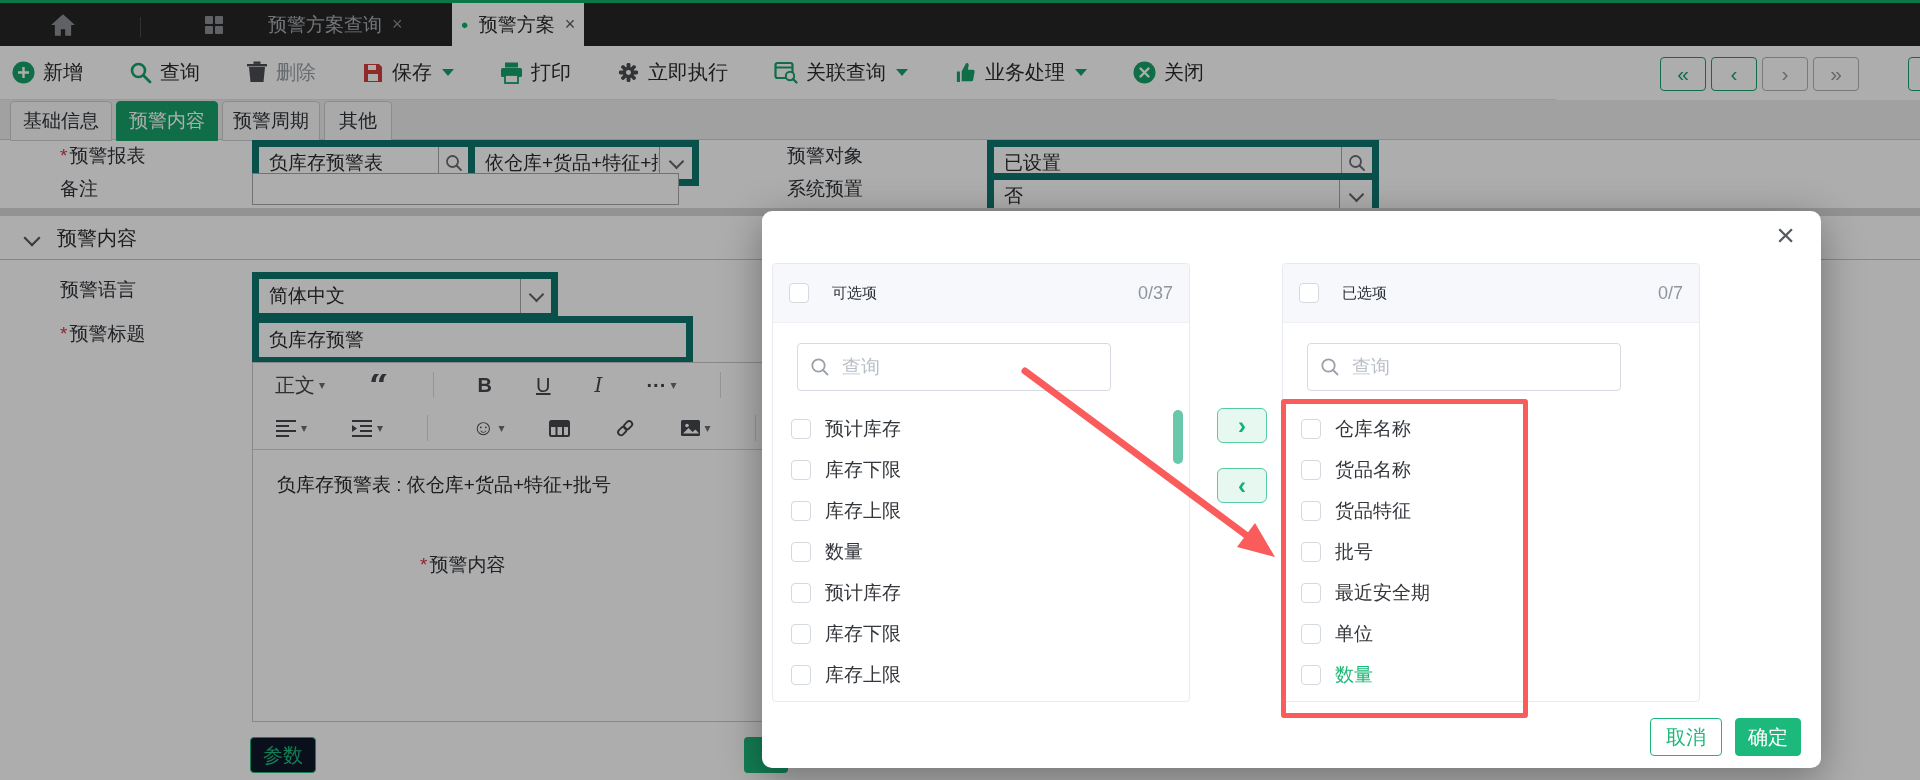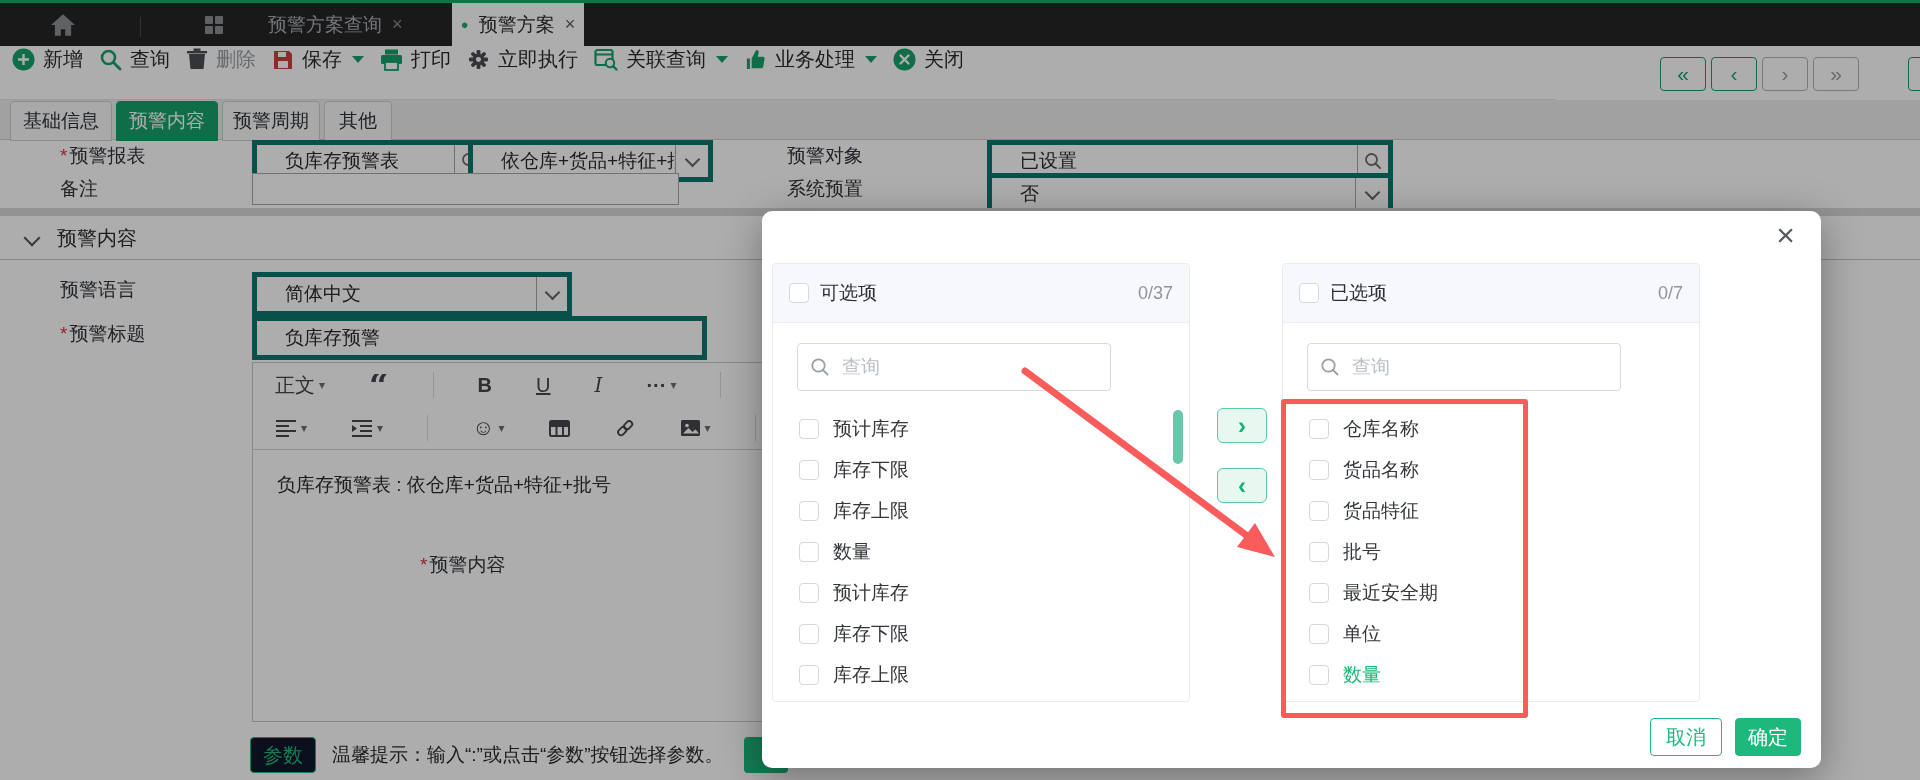--- a/index.html
+++ b/index.html
@@ -11,40 +11,40 @@
   .topbar{left:0;top:3px;width:1920px;height:43px;background:#262626;display:flex;align-items:center;}
   .tb-ico{display:flex;align-items:center;justify-content:center;}
   .tb-sep{width:1px;height:20px;background:#4a4a4a;position:absolute;left:140px;top:14px;}
   .toptab{position:absolute;display:flex;align-items:center;gap:10px;font-size:19px;}
   .toptab.inactive{left:268px;top:0;height:43px;color:#a9adb3;}
   .toptab.active{left:452px;top:0;height:43px;width:132px;background:#ffffff;color:#2b2b2b;justify-content:center;}
   .tab-x{color:#8a8f94;font-size:18px;}
   .toptab.active .tab-x{color:#55585e;}
   .tab-dot{color:#12b065;font-size:13px;}
   
-  .toolbar{left:0;top:46px;width:1556px;height:54px;background:#fff;display:flex;align-items:flex-start;
-           padding-left:12px;gap:16px;border-bottom:1px solid #e3e3e3;}
+  .toolbar{left:0;top:46px;width:1556px;height:54px;background:#fff;display:flex;align-items:center;
+           padding-left:12px;gap:46px;border-bottom:1px solid #e3e3e3;}
   .tbtn{display:inline-flex;align-items:center;gap:8px;font-size:20px;color:#2b2b2b;cursor:pointer;}
   .tbtn .dis{color:#9aa0a6;}
   .chev-dn{width:0;height:0;border-left:6px solid transparent;border-right:6px solid transparent;border-top:7px solid #17a26b;margin-left:2px;}
   .pager{position:absolute;left:1660px;top:57px;display:flex;gap:5px;}
   .pbtn{width:44px;height:32px;border-radius:4px;display:flex;align-items:center;justify-content:center;
         font-size:21px;background:transparent;}
   .pbtn.g{border:1px solid #17a26b;color:#17a26b;}
   .pbtn.dim{border:1px solid #b3b3b3;color:#9a9a9a;}
   
   .formtabs{left:0;top:100px;width:1920px;height:40px;background:#ededed;border-bottom:1px solid #cfcfcf;}
   .ftab{position:absolute;top:1px;height:38px;line-height:38px;text-align:center;font-size:19px;
         background:#fafafa;border:1px solid #cfcfcf;border-radius:4px 4px 0 0;color:#2f3338;}
   .ftab.active{background:#17a26b;border-color:#17a26b;color:#fff;}
   
   .flabel{position:absolute;width:183px;text-align:left;font-size:19px;color:#2f3338;height:32px;line-height:32px;}
   .star{color:#d9363e;margin-right:2px;}
-  .input{position:absolute;background:#fff;border:5px solid #0f766e;display:flex;align-items:center;
-         font-size:19px;color:#2b2b2b;padding-left:18px;}
+  .input{position:absolute;background:#fff;border:7px solid #0f766e;display:flex;align-items:center;
+         font-size:19px;color:#2b2b2b;}
   .input .val{padding:0 10px;flex:1;white-space:nowrap;overflow:hidden;}
   .seg{border-left:1px solid #a8a8a8;width:30px;align-self:stretch;display:flex;align-items:center;justify-content:center;}
   .vchev{width:9px;height:9px;border-right:2px solid #666;border-bottom:2px solid #666;transform:rotate(45deg);margin-top:-4px;}
   input.raw{position:absolute;border:1px solid #a8a8a8;font-size:19px;padding:0 10px;font-family:inherit;color:#2b2b2b;box-sizing:border-box;background:#fff;}
   .secband{left:0;top:208px;width:1920px;height:8px;background:#d9d9d9;}
   .sechdr{left:0;top:216px;width:1920px;height:44px;line-height:44px;border-bottom:1px solid #c6c6c6;font-size:20px;color:#2b2b2b;}
   .sec-chev{position:absolute;left:26px;top:16px;width:10px;height:10px;border-right:2px solid #555;border-bottom:2px solid #555;transform:rotate(45deg);}
   
   .editor{left:252px;top:362px;width:848px;height:360px;border:1px solid #c9c9c9;background:#fff;}
   .edrow{display:flex;align-items:center;gap:44px;padding:0 22px;}
@@ -67,27 +67,27 @@
   .hidden-btn{left:744px;top:737px;width:44px;height:36px;background:#1db87b;border-radius:4px;}
   
   .overlay{left:0;top:0;width:1920px;height:780px;background:rgba(0,0,0,0.32);z-index:50;}
   .modal{left:762px;top:211px;width:1059px;height:557px;background:#fff;border-radius:10px;z-index:100;
          box-shadow:0 10px 40px rgba(0,0,0,0.35);}
   .mclose{position:absolute;right:26px;top:6px;font-size:32px;color:#55585e;cursor:pointer;line-height:36px;}
   .panel{position:absolute;top:52px;width:416px;height:437px;border:1px solid #e7eaf0;border-radius:4px;background:#fff;}
   .panel.l{left:10px;} .panel.r{left:520px;}
   .phead{height:58px;background:#f7f8fb;border-bottom:1px solid #eef0f4;display:flex;align-items:center;padding:0 16px;border-radius:4px 4px 0 0;}
   .cb{width:18px;height:18px;border:1px solid #d4d9e0;border-radius:4px;background:#fff;flex:0 0 auto;}
-  .ptitle{margin-left:11px;font-size:19px;color:#2b2f36;}
+  .ptitle{margin-left:23px;font-size:15px;color:#2b2f36;}
   .pcount{margin-left:auto;font-size:18px;color:#8f959e;}
   .psearch{position:absolute;left:24px;top:79px;width:288px;height:46px;border:1px solid #d6dae1;border-radius:4px;
            display:flex;align-items:center;padding:0 12px;gap:10px;}
   .psearch input{border:none;outline:none;flex:1;font-size:19px;font-family:inherit;color:#2b2b2b;background:transparent;}
   .psearch input::placeholder{color:#b9bfc8;}
-  .plist{position:absolute;left:8px;top:144px;width:100%;}
+  .plist{position:absolute;left:0;top:144px;width:100%;}
   .prow{height:41px;display:flex;align-items:center;padding-left:18px;gap:14px;font-size:19px;color:#33363b;}
   .prow .green{color:#1cb877;}
   .thumb{position:absolute;left:411px;top:199px;width:10px;height:54px;border-radius:5px;background:#69c7ac;}
   .transfer{position:absolute;left:455px;width:48px;height:33px;border:1px solid #57cba4;border-radius:6px;background:#e6f8f0;
             display:flex;align-items:center;justify-content:center;color:#13b077;font-size:24px;font-weight:bold;line-height:1;}
   .t-right{top:197px;} .t-left{top:257px;}
   .redbox{position:absolute;left:519px;top:188px;width:237px;height:309px;border:5px solid #fa5c5c;border-radius:3px;pointer-events:none;}
   .mfoot-btn{position:absolute;top:507px;height:36px;border-radius:4px;font-size:20px;display:flex;align-items:center;justify-content:center;}
   .btn-cancel{left:888px;width:70px;border:1px solid #1db87b;color:#1db87b;background:#fff;}
   .btn-ok{left:973px;width:64px;background:#1db87b;color:#fff;border:1px solid #1db87b;}
@@ -360,21 +360,20 @@
       <span class="edsep"></span>
       <span class="edit bld" style="font-size:17px;">&lt;/&gt;</span>
       <span class="edit bld">—</span>
     </div>
     <div class="edcontent">负库存预警表 : 依仓库+货品+特征+批号</div>
   </div>
 
   <div class="flabel" style="left:420px;top:549px;width:150px;"><span class="star">*</span><span>预警内容</span></div>
 
   <div class="abs pbtn-green">参数</div>
-  <div class="abs hint">温馨提示：输入“:”或点击“参数”按钮选择参数。</div>
   <div class="abs hidden-btn"></div>
 
   <div class="abs overlay"></div>
 
   <div class="abs modal">
     <div class="mclose">×</div>
 
     <div class="panel l">
       <div class="phead">
         <span class="cb"></span>

